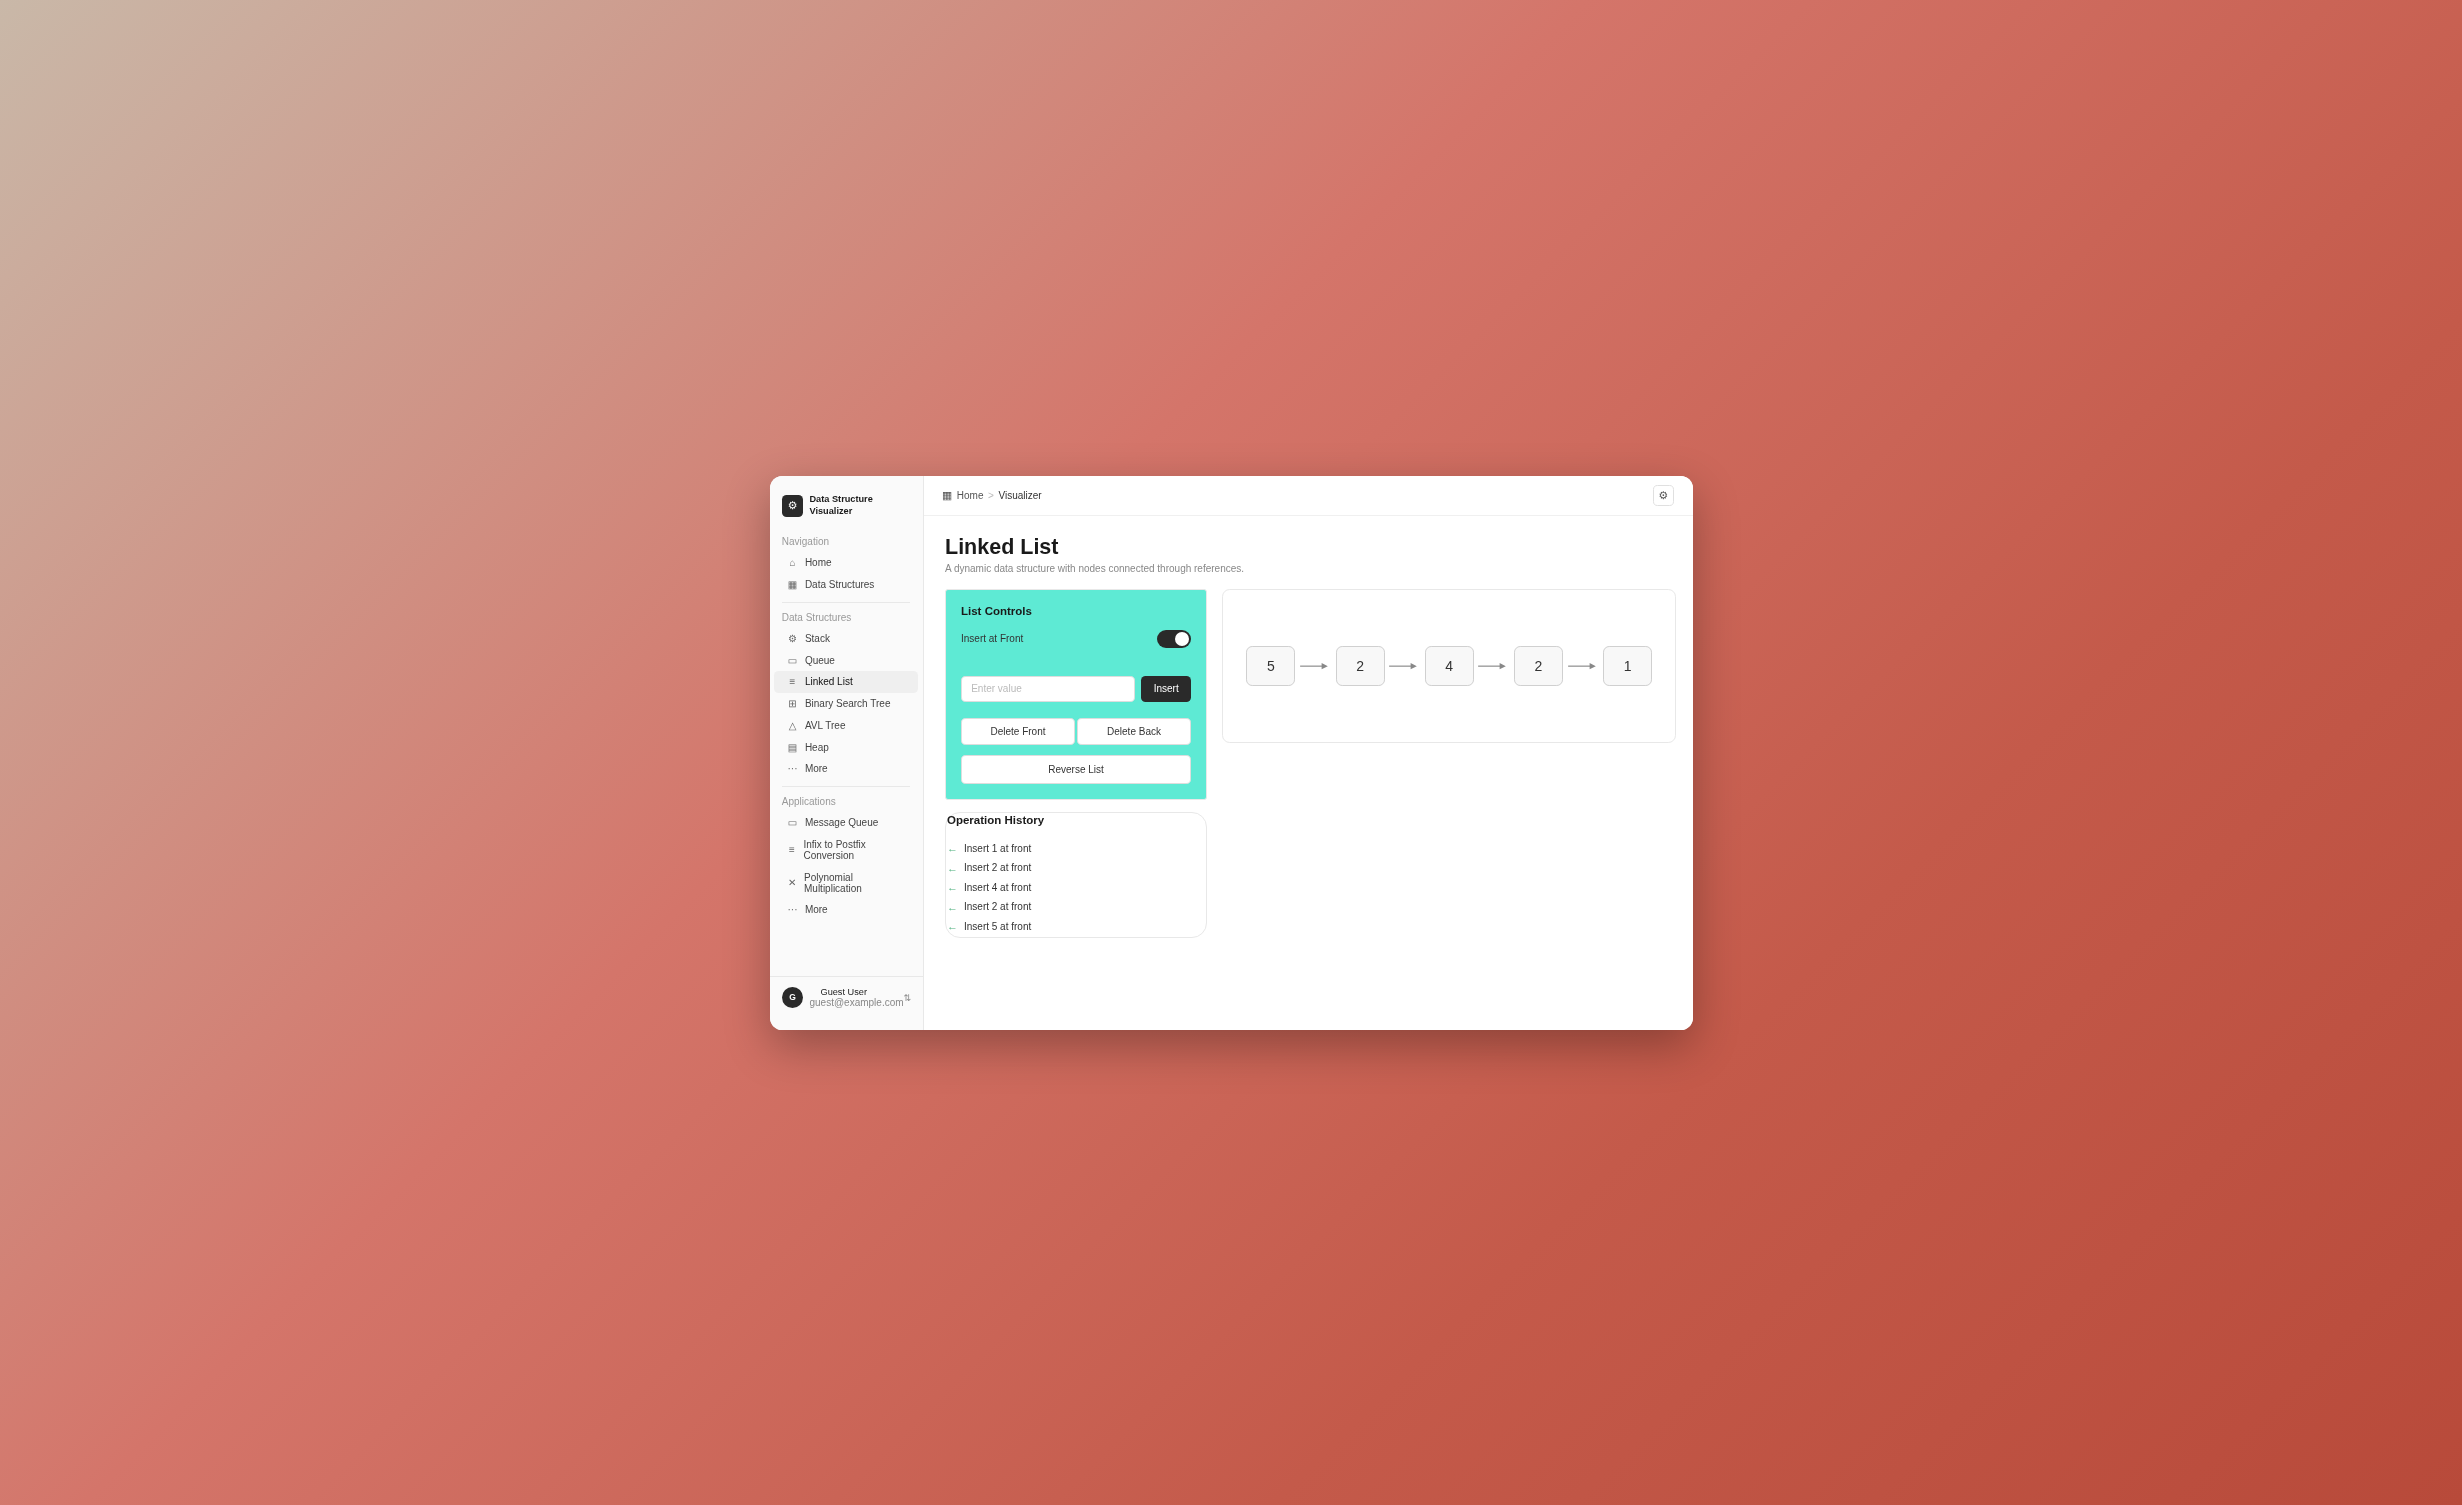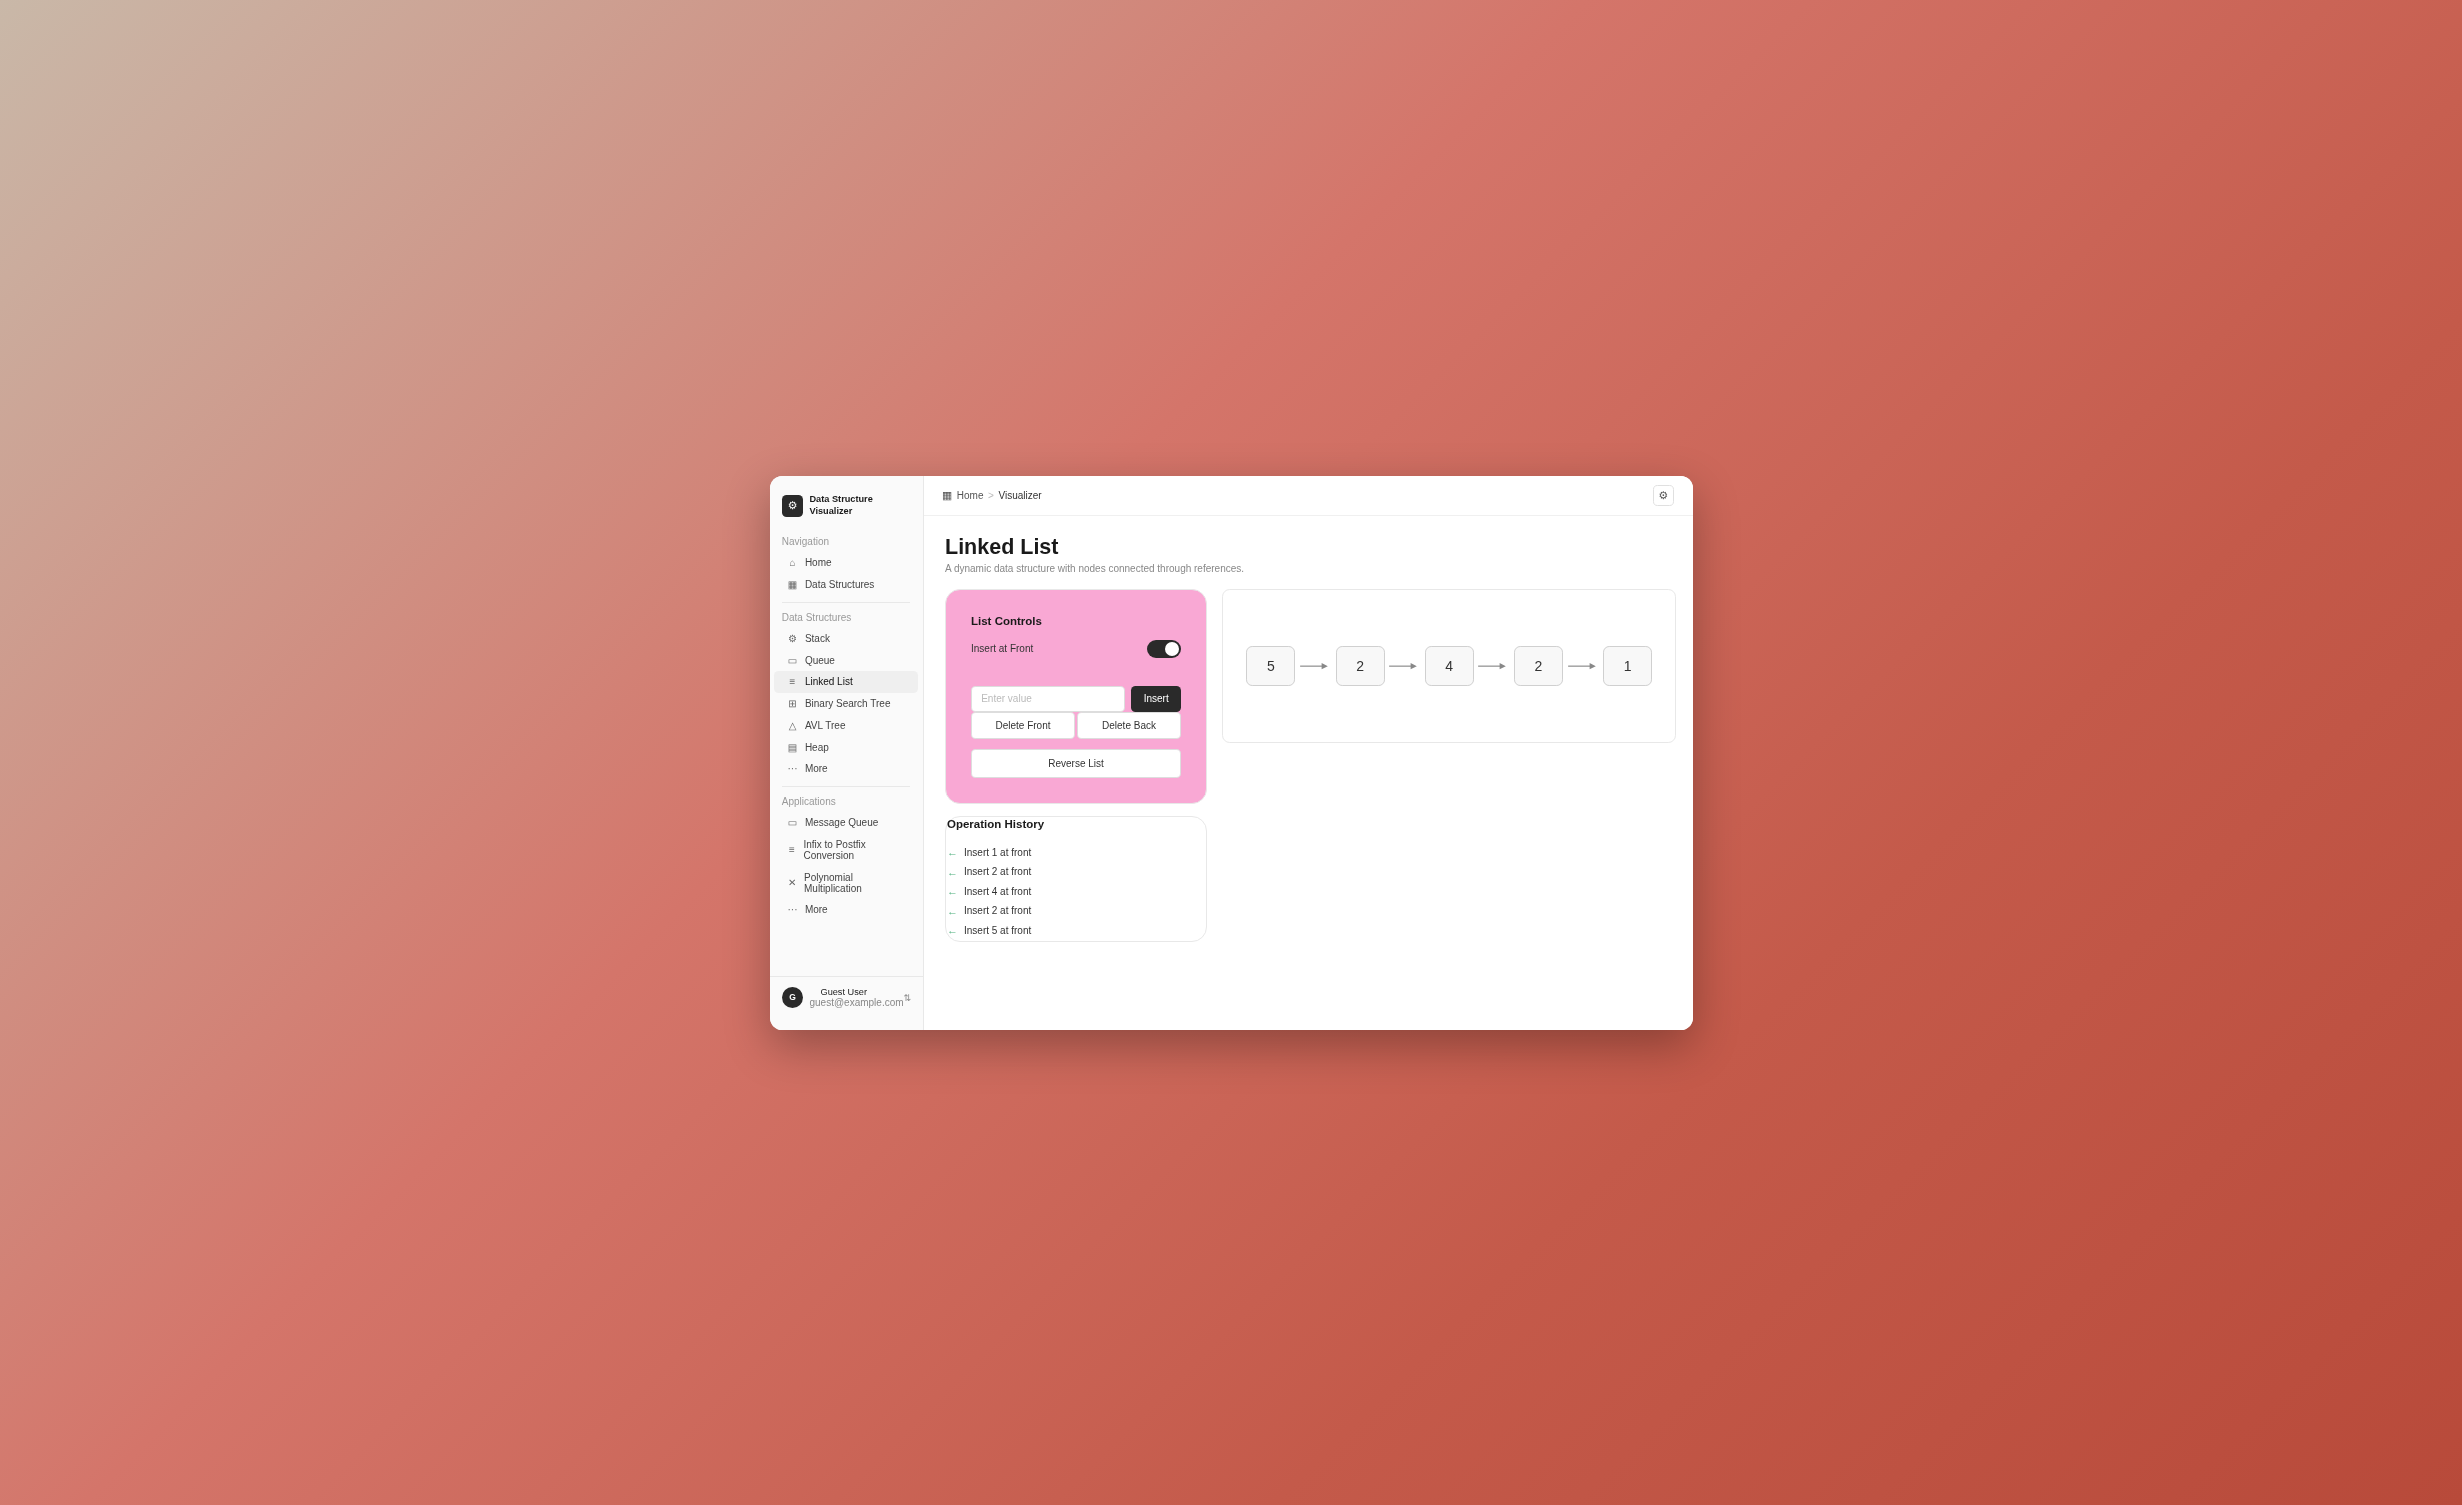--- a/index.html
+++ b/index.html
@@ -222,23 +222,23 @@
     
     .content-grid {
       display: grid;
       grid-template-columns: 262px 1fr;
       gap: 15.4px;
       align-items: start;
     }
     
     .panel {
       border: 0.8px solid #e8e8e8;
-      border-radius: 15px;
-      padding: 25px;
-      background: #f9a8d4;
+      border-radius: 3px;
+      padding: 15px;
+      background: #5eead4;
     }
     .panel-title {
       font-size: 11.5px;
       font-weight: 600;
       color: #1a1a1a;
       margin-bottom: 12.3px;
     }
     
     .control-row {
       display: flex;
@@ -265,21 +265,21 @@
       top: 2.3px;
       width: 14px;
       height: 14px;
       background: white;
       border-radius: 50%;
     }
     
     .input-row {
       display: flex;
       gap: 6.2px;
-      margin-bottom: 0;
+      margin-bottom: 16px;
     }
     .input-field {
       flex: 1;
       padding: 6.2px 9.2px;
       border: 0.8px solid #ddd;
       border-radius: 4.6px;
       font-size: 10px;
       color: #333;
       outline: none;
       background: white;

